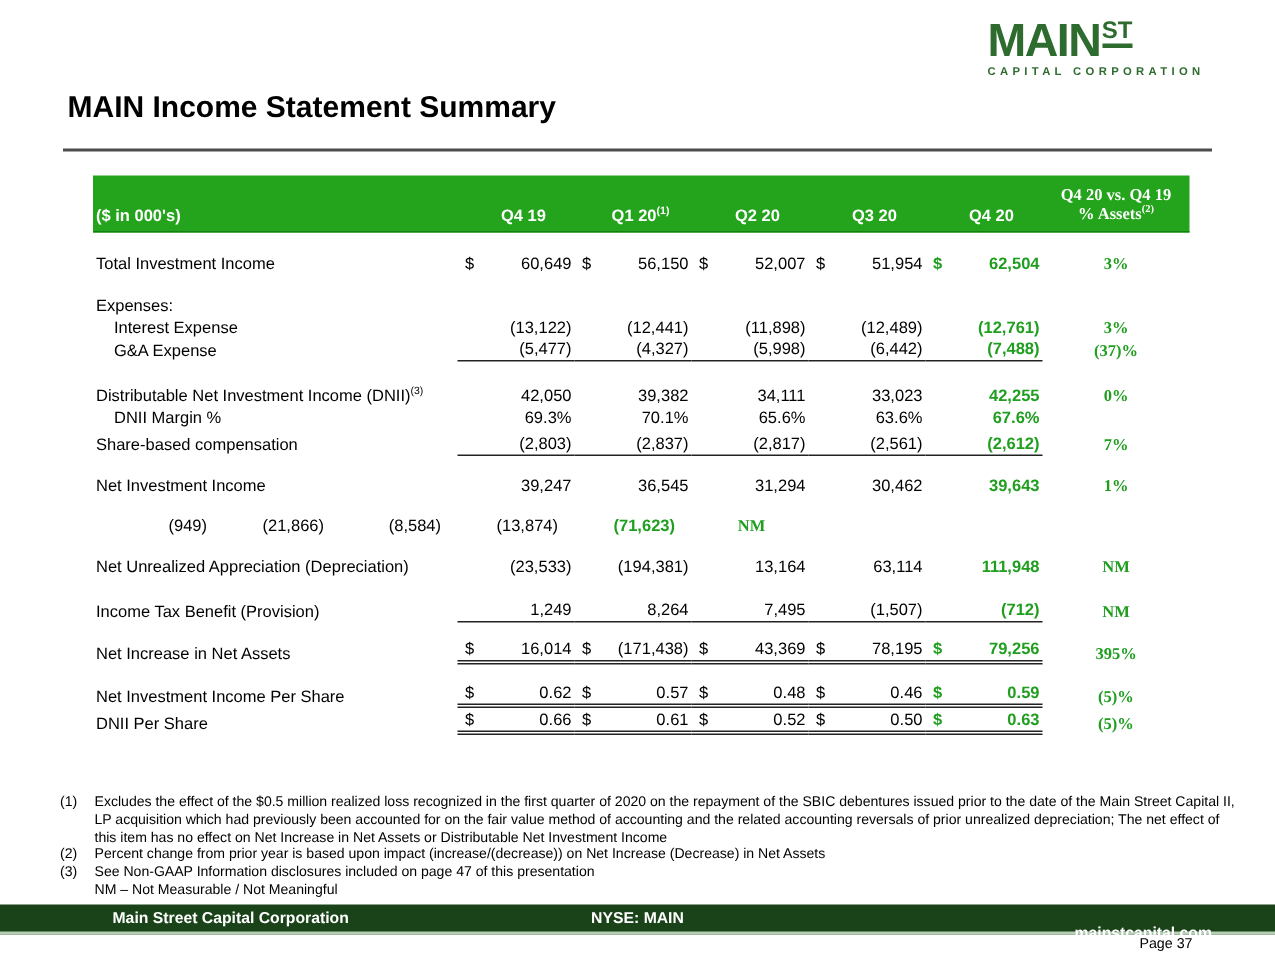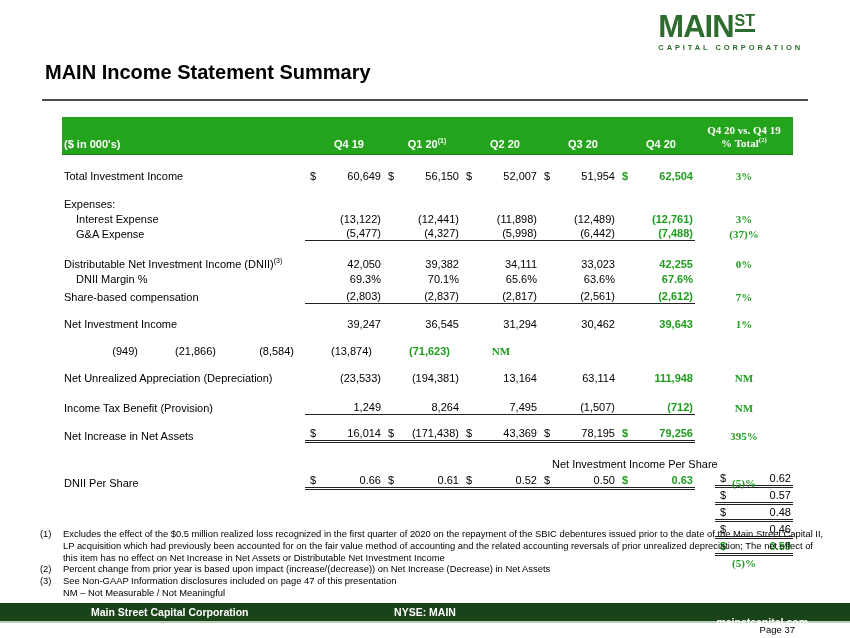--- a/index.html
+++ b/index.html
@@ -33,21 +33,21 @@
   .thead .tlabel{font-weight:bold;}
   .thead .tcell{text-align:center;padding-left:12px;}
   .hdrchange{display:flex;flex-direction:column;align-items:center;color:#fff;font-weight:bold;line-height:13px;}
   
   .footnotes{position:absolute;left:40px;top:528px;width:788px;font-size:9.4px;line-height:11.8px;}
   .fnote{display:flex;}
   .fnote .marker{width:23px;flex:0 0 23px;}
   .fnote .ftext{flex:1;}
   
   .footer{position:absolute;left:0;top:603px;width:850px;height:18px;background:var(--footer_green,#1a431a);color:#fff;font-size:10.5px;font-weight:bold;border-bottom:2px solid #b5ceb5;}
-  .footer .f-left{position:absolute;left:75px;top:3px;margin-left:16px;}
+  .footer .f-left{position:absolute;left:75px;top:3px;}
   .footer .f-center{position:absolute;left:50%;transform:translateX(-50%);top:3px;}
   .footer .f-right{position:absolute;right:42px;top:13px;}
   .page-num{position:absolute;right:55px;top:624px;font-size:9.5px;color:#000;}
 </style>
 </head>
 <body>
 
 <div class="logo">
   <div class="logo-top">
     <span class="logo-main">MAIN</span>
@@ -58,21 +58,21 @@
 
 <h1 class="title">MAIN Income Statement Summary</h1>
 <div class="title-rule"></div>
 
 <div class="table">
   <div class="thead">
     <div class="tlabel">($ in 000's)</div>
     <div id="qcols" style="display:contents"><div class="tcell">Q4 19</div><div class="tcell">Q1 20<sup>(1)</sup></div><div class="tcell">Q2 20</div><div class="tcell">Q3 20</div><div class="tcell">Q4 20</div></div>
     <div class="tchange hdrchange">
       <div>Q4 20 vs. Q4 19</div>
-      <div><span>% Total</span><sup>(2)</sup></div>
+      <div><span>% Assets</span><sup>(2)</sup></div>
     </div>
   </div>
   <div id="tbody">
       <div class="trow" style="margin-top: 13px;">
         <div class="tlabel">Total Investment Income</div>
         <div class="tcell dollar">
           <span>$</span>
           <span>60,649</span>
         </div>
         <div class="tcell dollar">
@@ -193,21 +193,21 @@
         <div class="tcell u-double dollar">
           <span>$</span>
           <span>78,195</span>
         </div>
         <div class="tcell green u-double dollar">
           <span>$</span>
           <span>79,256</span>
         </div>
         <div class="tchange">395%</div>
       </div>
-      <div class="trow" style="margin-top: 14px; flex-direction: column;">
+      <div class="trow" style="margin-top: 14px;">
         <div class="tlabel">Net Investment Income Per Share</div>
         <div class="tcell u-double dollar">
           <span>$</span>
           <span>0.62</span>
         </div>
         <div class="tcell u-double dollar">
           <span>$</span>
           <span>0.57</span>
         </div>
         <div class="tcell u-double dollar">

